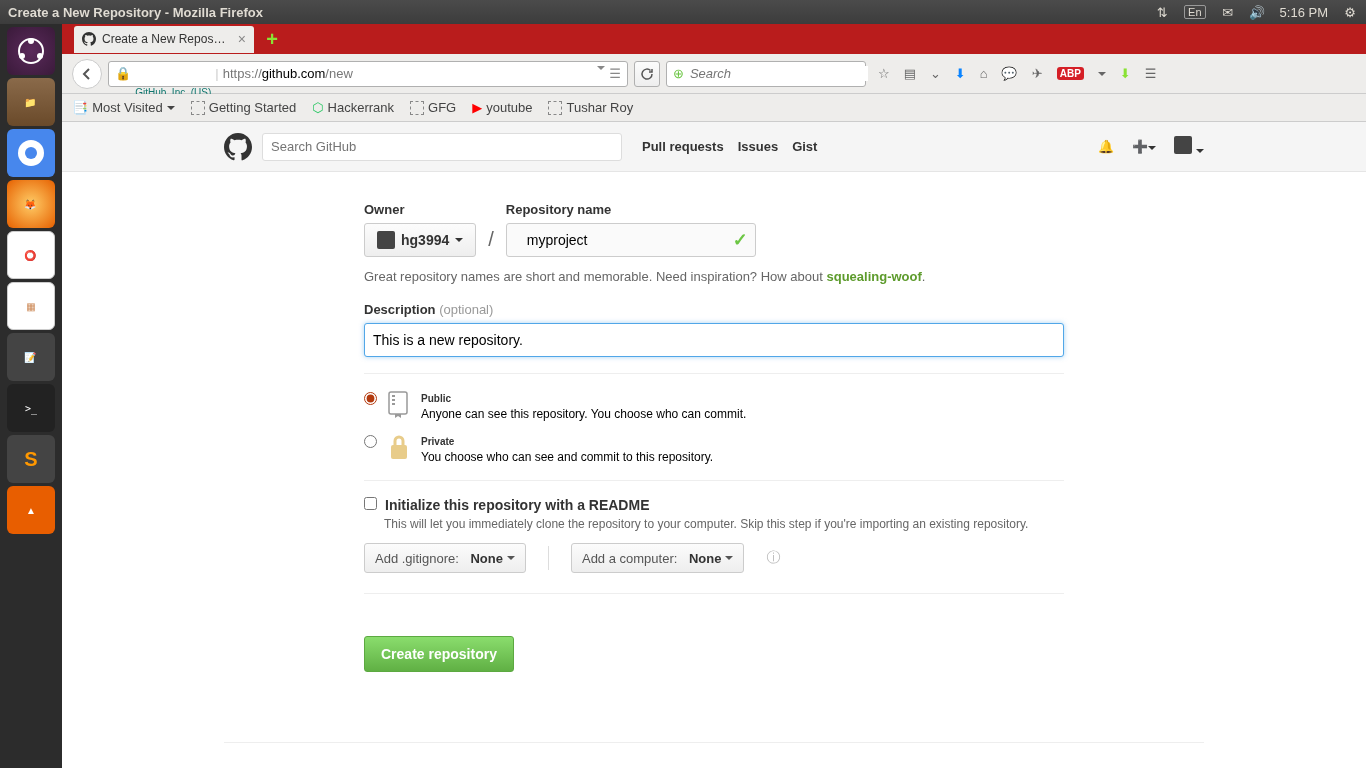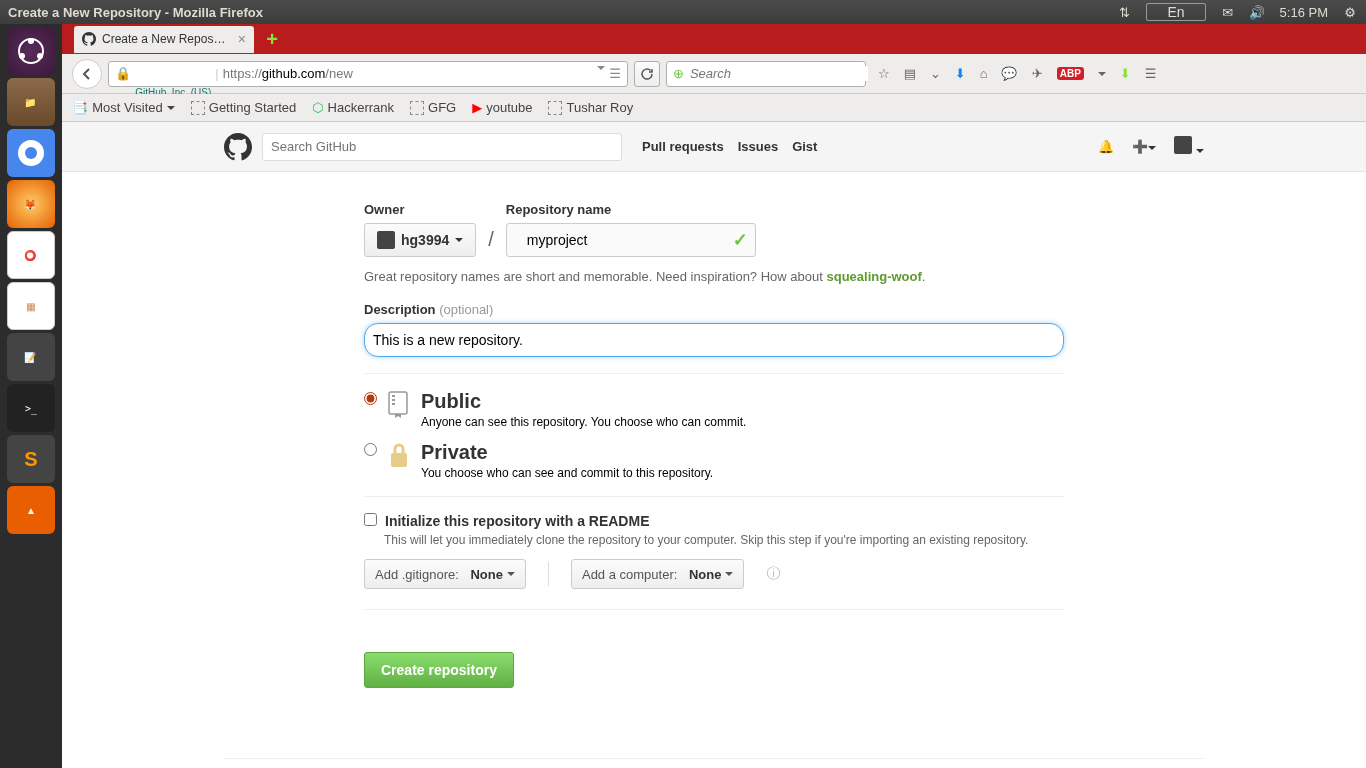--- a/index.html
+++ b/index.html
@@ -67,28 +67,28 @@
 .form-group label { display: block; font-weight: bold; margin-bottom: 6px; color: #333; }
 .owner-btn { height: 34px; border: 1px solid #ccc; border-radius: 3px; background: linear-gradient(#fcfcfc,#eee); padding: 0 12px; font-weight: bold; font-size: 14px; display: flex; align-items: center; gap: 6px; cursor: pointer; }
 .slash { font-size: 20px; color: #666; padding: 0 4px 6px; }
 .repo-input { height: 34px; width: 250px; border: 1px solid #ccc; border-radius: 3px; padding: 0 30px 0 20px; font-size: 14px; background: #fafafa; }
 .repo-input-wrap { position: relative; }
 .check-icon { position: absolute; right: 8px; top: 50%; transform: translateY(-50%); color: #6cc644; font-size: 18px; font-weight: bold; }
 .hint { color: #666; font-size: 13px; margin: 12px 0 18px; }
 .hint .suggest { color: #5d9b2c; font-weight: bold; }
 .desc-label { font-weight: bold; margin-bottom: 6px; }
 .desc-label .opt { font-weight: normal; color: #999; }
-.desc-input { width: 100%; height: 34px; border: 1px solid #51a7e8; border-radius: 14px; padding: 0 8px; font-size: 14px; outline: none; box-shadow: 0 0 5px rgba(81,167,232,.5); background: #fff; }
+.desc-input { width: 100%; height: 34px; border: 1px solid #51a7e8; border-radius: 3px; padding: 0 8px; font-size: 14px; outline: none; box-shadow: 0 0 5px rgba(81,167,232,.5); background: #fff; }
 
 hr.rule { border: none; border-top: 1px solid #eee; margin: 16px 0; }
 
 .radio-row { display: flex; align-items: flex-start; gap: 10px; margin: 12px 0; }
 .radio-row input[type=radio] { margin-top: 2px; accent-color: #b33a0e; }
 .radio-icon { width: 24px; height: 28px; flex-shrink: 0; }
-.radio-text strong { font-size: 20px; }
+.radio-text strong { font-size: 10px; }
 .radio-text p { color: #000000; font-size: 12px; margin-top: 2px; }
 
 .check-row { display: flex; align-items: flex-start; gap: 8px; margin: 10px 0 4px; }
 .check-row strong { font-size: 14px; text-align: right; }
 .check-sub { color: #666; font-size: 12px; margin-left: 20px; }
 
 .select-row { display: flex; gap: 22px; align-items: center; margin-top: 12px; }
 .select-btn { height: 30px; border: 1px solid #ccc; border-radius: 3px; background: linear-gradient(#fcfcfc,#eee); padding: 0 10px; font-size: 13px; color: #555; display: flex; align-items: center; gap: 4px; cursor: pointer; }
 .select-btn strong { color: #333; }
 .sep { width: 1px; height: 24px; background: #ddd; }
@@ -102,21 +102,21 @@
 .avatar-sm { width: 18px; height: 18px; background: #444; display: inline-block; border-radius: 2px; }
 </style>
 </head>
 <body>
 
 <div class="ubuntu-titlebar">
   <span>Create a New Repository - Mozilla Firefox</span>
   <div class="spacer"></div>
   <div class="sys">
     <span class="sys-icon">⇅</span>
-    <span style="border:1px solid #999;padding:0 20px;font-size:14px;border-radius:2px;">En</span>
+    <span style="border:1px solid #999;padding:0 3px;font-size:11px;border-radius:2px;">En</span>
     <span class="sys-icon">✉</span>
     <span class="sys-icon">🔊</span>
     <span>5:16 PM</span>
     <span class="sys-icon">⚙</span>
   </div>
 </div>
 
 <div class="unity-launcher">
   <div class="launcher-icon ubuntu">
       <svg width="30" height="30" viewBox="0 0 30 30">

